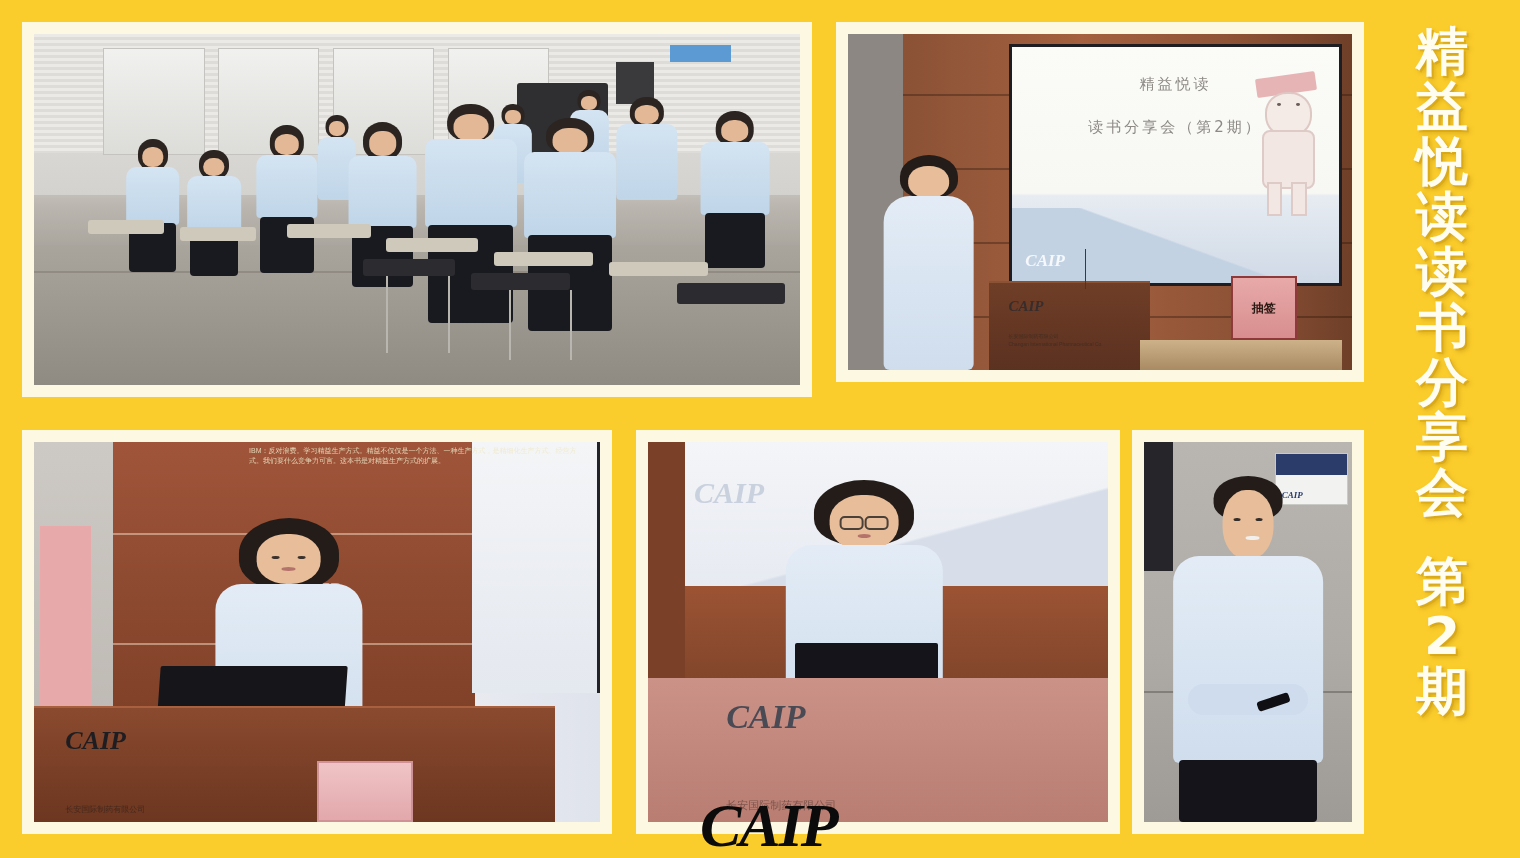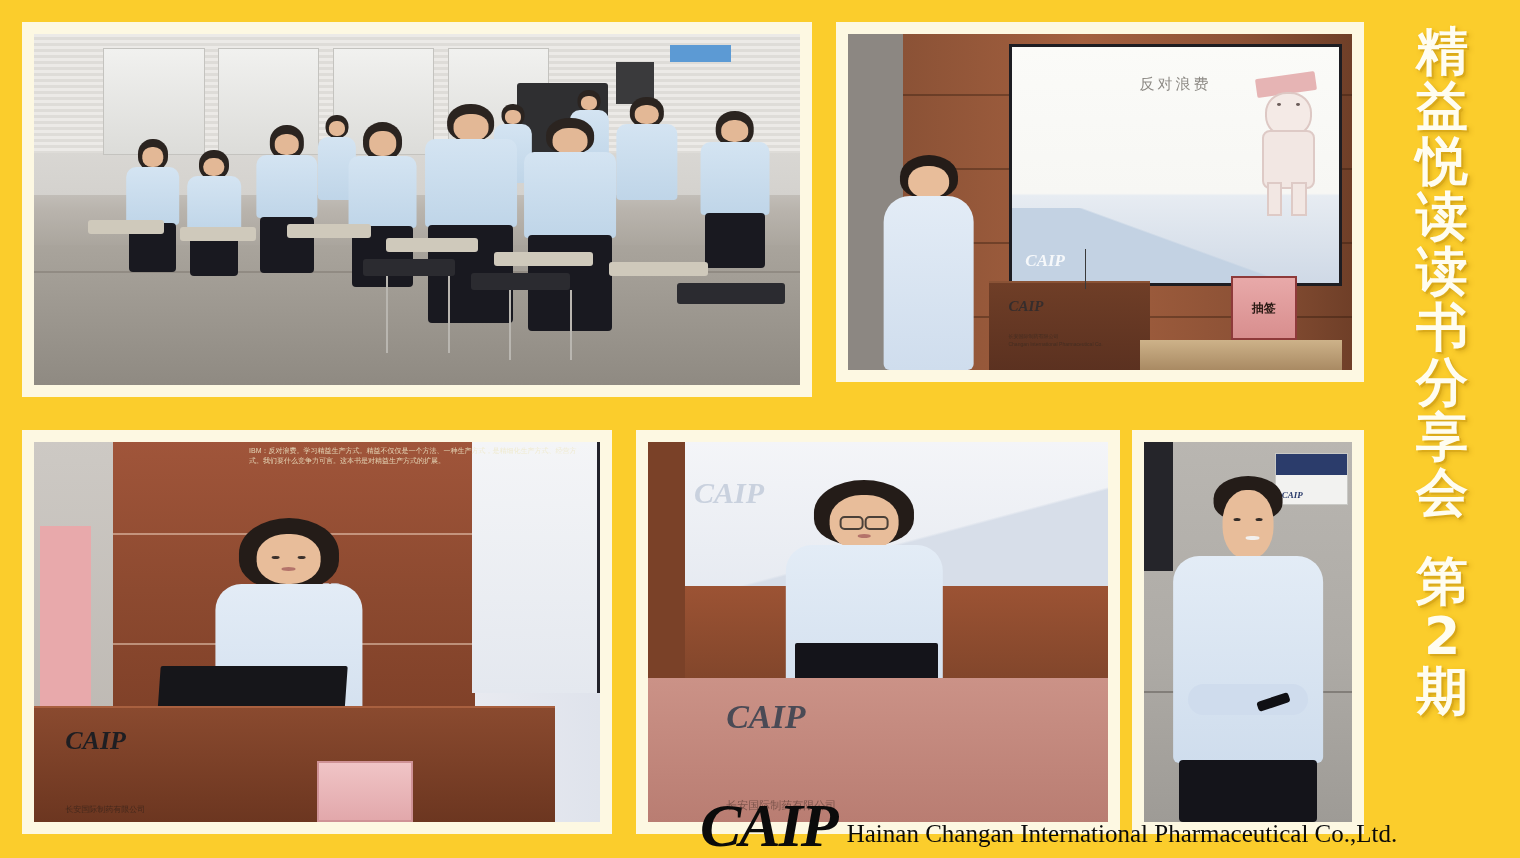--- a/index.html
+++ b/index.html
@@ -266,21 +266,22 @@
   <div class="frame f2">
     <div class="photo p2">
       <div class="woodpanel"></div>
       <div class="woodline" style="top:18%;"></div>
       <div class="woodline" style="top:40%;"></div>
       <div class="woodline" style="top:62%;"></div>
       <div class="woodline" style="top:84%;"></div>
 
       <div class="screen">
         <div class="diag"></div>
-        <div class="sl-t">反对浪费</div>
+        <div class="sl-t">精益悦读</div>
+        <div class="sl-t2">读书分享会（第2期）</div>
         <div class="caip-wm">CAIP</div>
         <div class="mascot">
           <div class="cap"></div>
           <div class="fcm">
               <div class="eye" style="left:24%"></div>
               <div class="eye" style="right:24%"></div>
             </div>
           <div class="body"></div>
           <div class="legm" style="left:22%"></div>
           <div class="legm" style="right:22%"></div>
@@ -402,17 +403,16 @@
       <div class="gap"></div>
       <div class="ch">第</div>
       <div class="ch">2</div>
       <div class="ch">期</div>
     </div>
   </div>
 
   <div class="wm">
     <div class="wmlogo">CAIP</div>
     <div class="wmtxt">
-      <div class="wmen">Hainan Changan International Pharmaceutical Co.,Ltd.</div>
     </div>
   </div>
 
 </div>
 
 </body></html>

